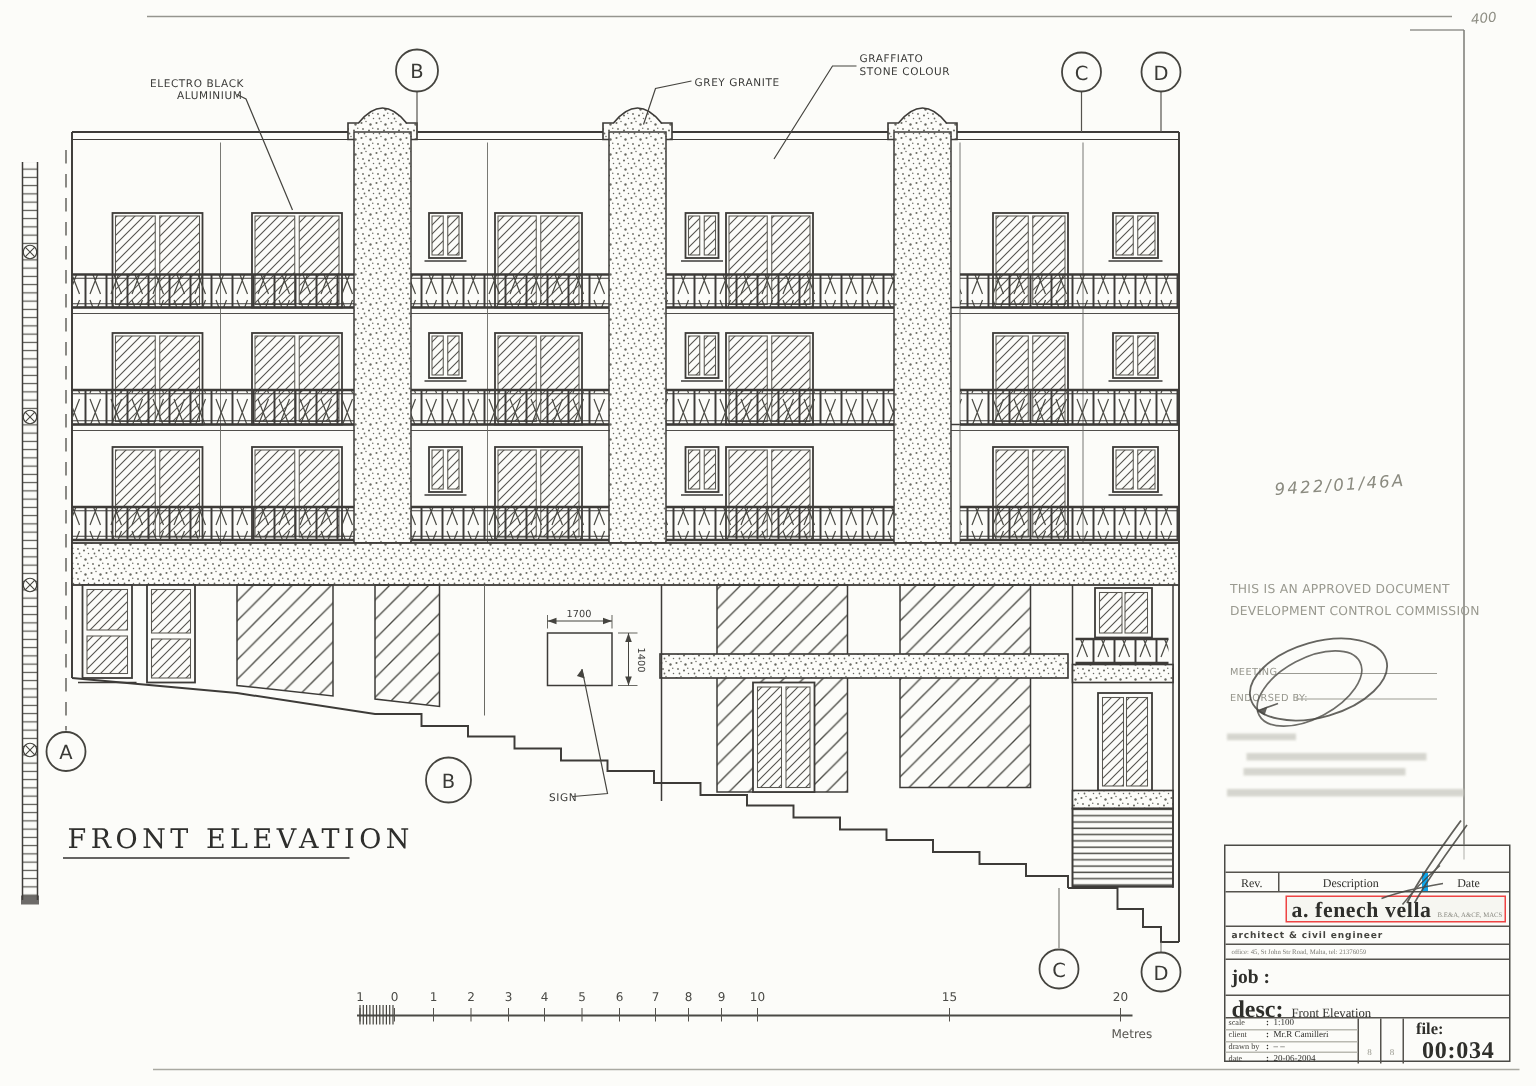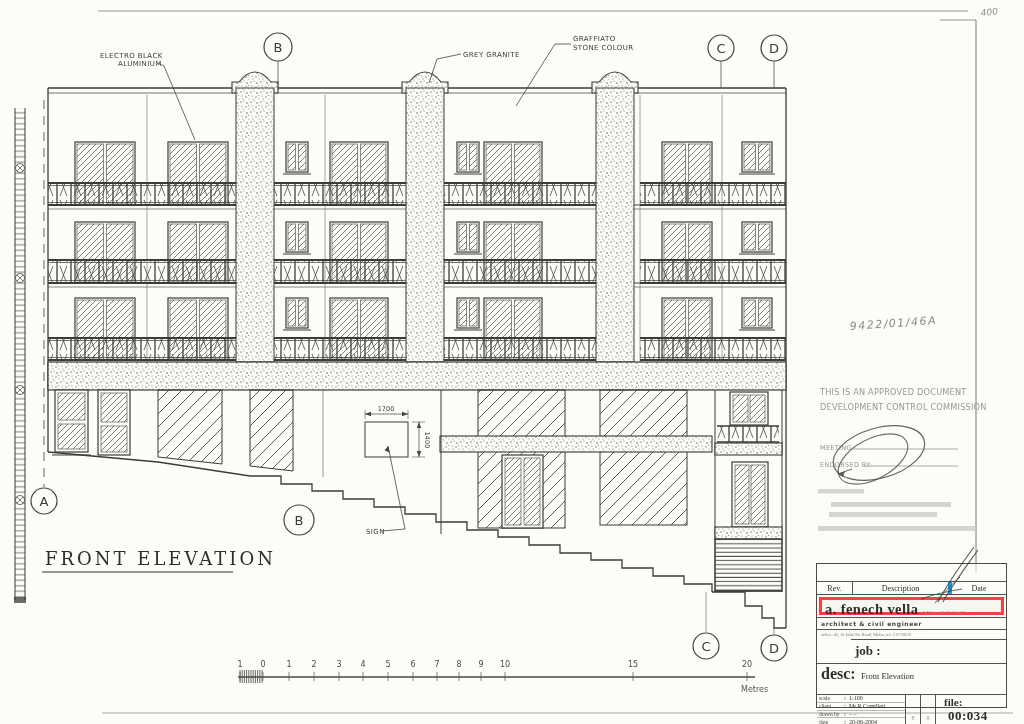--- a/index.html
+++ b/index.html
@@ -36,46 +36,46 @@
           font-family:"Liberation Serif",serif;color:#2f2f2b;z-index:2;}
   .tb-row{box-sizing:border-box;border-top:1px solid #55534e;}
   .tb-row:first-child{border-top:none;}
   .tb-empty{height:17px;}
   .tb-head{height:13px;display:flex;font-size:8px;align-items:center;}
   .tb-head .c{text-align:center;box-sizing:border-box;height:100%;display:flex;align-items:center;justify-content:center;}
   .c-rev{width:36px;border-right:1px solid #55534e;}
   .c-desc{flex:1;border-right:4px solid #0ea5e9;}
   .c-date{width:54px;}
   .tb-name{height:23px;padding:2px;}
-  .tb-name .inner{border:3px solid #ef4444;height:100%;box-sizing:border-box;display:flex;
-                  align-items:baseline;padding:1px 3px;background:#f6f6f1;}
+  .tb-name .inner{border:1px solid #ef4444;height:100%;box-sizing:border-box;display:flex;
+                  align-items:baseline;padding:1px 3px;background:#f6f6f1;margin-left:38px;}
   .nm{font-weight:bold;font-size:14.5px;letter-spacing:.4px;white-space:nowrap;}
   .cred{font-size:4.5px;color:#8a8a82;margin-left:4px;filter:blur(.3px);white-space:nowrap;}
   .tb-role{height:12px;font-family:"DejaVu Sans",sans-serif;font-weight:bold;font-size:6px;
            letter-spacing:.6px;color:#45443f;padding:2px 4px 0;filter:blur(.2px);}
   .tb-addr{height:10px;font-size:4.5px;color:#7b7b74;padding:2px 4px 0;filter:blur(.35px);white-space:nowrap;}
-  .tb-job{height:24px;display:flex;margin-left:34px;}
+  .tb-job{height:24px;display:flex;}
   .jl{width:44px;font-weight:bold;font-size:13px;padding:3px 0 0 4px;box-sizing:border-box;}
   .jv{flex:1;font-size:7.5px;padding-top:3px;line-height:1.35;}
   .jv span{display:inline-block;border-bottom:1px dotted #9a9a92;}
   .tb-desc{height:15px;display:flex;align-items:baseline;}
   .dl{width:44px;font-weight:bold;font-size:16px;padding:1px 0 0 4px;box-sizing:border-box;}
   .dv{font-size:8.5px;}
-  .tb-meta{display:flex;height:31px;margin-top:16px;}
+  .tb-meta{display:flex;height:31px;}
   .meta-left{width:89px;display:flex;flex-direction:column;border-right:1px solid #55534e;box-sizing:border-box;}
   .m-row{flex:1;display:flex;align-items:center;border-top:1px solid #b9b9b1;font-size:6px;}
   .m-row:first-child{border-top:none;}
   .m-lab{width:27px;color:#45443f;font-size:5.5px;padding-left:2px;box-sizing:border-box;white-space:nowrap;}
   .m-col{font-weight:bold;width:5px;}
   .m-val{white-space:nowrap;}
   .acol{width:15px;border-right:1px solid #55534e;box-sizing:border-box;display:flex;
         align-items:flex-end;justify-content:center;font-size:6px;color:#9a9a90;filter:blur(.25px);padding-bottom:4px;}
   .file-col{flex:1;position:relative;}
   .file-lab{position:absolute;left:8px;top:1px;font-weight:bold;font-size:11px;}
-  .file-val{position:absolute;left:12px;top:13px;font-weight:bold;font-size:13px;letter-spacing:.5px;}
+  .file-val{position:absolute;left:12px;top:13px;font-weight:bold;font-size:16px;letter-spacing:.5px;}
 </style>
 </head>
 <body>
 
 <div id="sheet">
 
 <svg id="dwg" width="1024" height="724" viewBox="0 0 1024 724">
   <defs>
     <pattern id="stipple" width="10" height="10" patternUnits="userSpaceOnUse">
       <circle cx="1" cy="2" r=".7" fill="#6a6a62"></circle>

